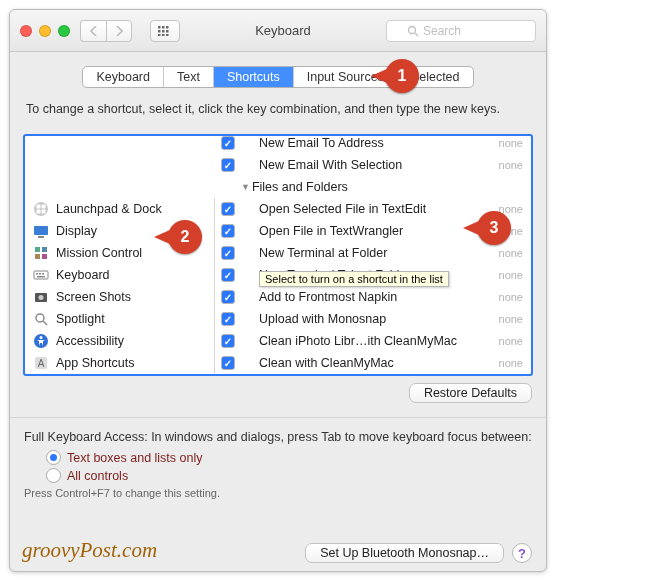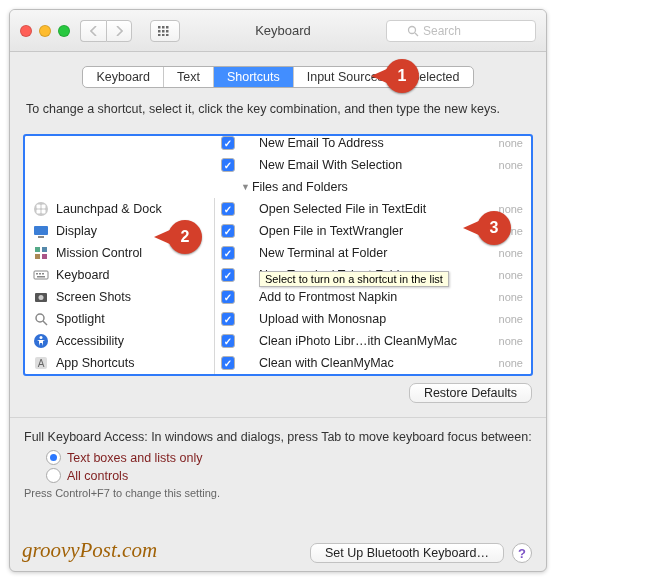--- a/index.html
+++ b/index.html
@@ -298,21 +298,21 @@
         <span>Text boxes and lists only</span>
       </div>
     <div class="radio">
         <span class="r"></span>
         <span>All controls</span>
       </div>
     <div class="hint">Press Control+F7 to change this setting.</div>
   </div>
 
   <div class="footer">
-    <button class="btn">Set Up Bluetooth Keyboard…</button>
+    <button class="btn">Set Up Bluetooth Monosnap…</button>
     <div class="helpbtn">?</div>
   </div>
 
   <div class="callout" style="left:375px; top:49px">1</div>
   <div class="callout" style="left:158px; top:210px">2</div>
   <div class="callout" style="left:467px; top:201px">3</div>
 </div>
 
 <div class="watermark">groovyPost.com</div>
 

